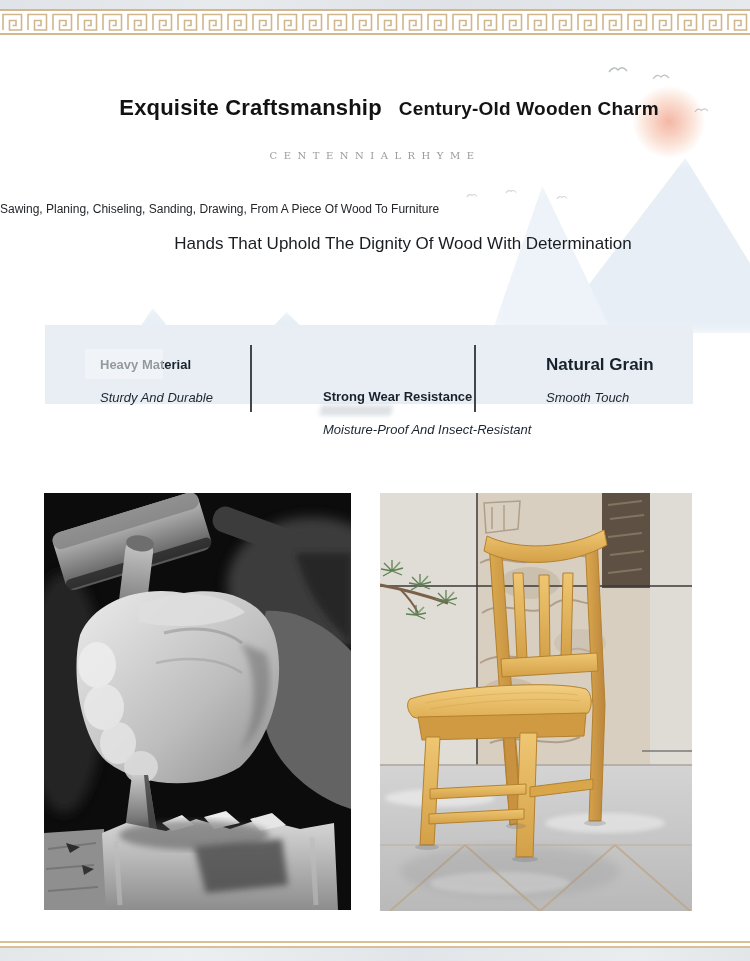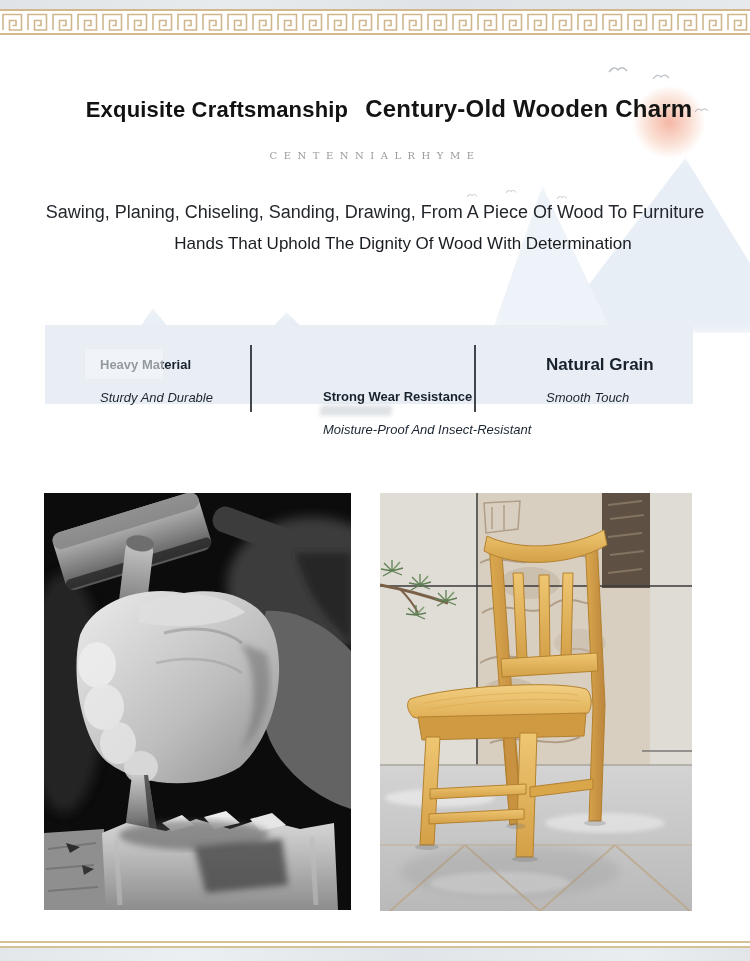--- a/index.html
+++ b/index.html
@@ -32,26 +32,26 @@
       clip-path:polygon(45% 0,100% 100%,0 100%);}
   .m4{left:205px;top:312px;width:170px;height:88px;background:#e6edf4;
       clip-path:polygon(48% 0,100% 100%,0 100%);}
   .sun-glow{position:absolute;left:633px;top:86px;width:72px;height:72px;border-radius:50%;
       background:radial-gradient(circle,rgba(233,110,75,0.50) 0%,rgba(238,140,95,0.25) 45%,rgba(238,140,95,0) 72%);}
   .bird{position:absolute;}
   
   .title-row{position:absolute;top:95px;left:0;width:750px;text-align:center;
       transform:translateX(14px);white-space:nowrap;z-index:2;}
   .title-main{font-size:22px;font-weight:700;color:#121212;letter-spacing:.2px;}
-  .title-sub{font-size:24px;font-weight:700;color:#141414;margin-left:17px;letter-spacing:.2px;}
+  .title-sub{font-size:19px;font-weight:700;color:#141414;margin-left:17px;letter-spacing:.2px;}
   .brand-caps{position:absolute;top:150px;left:0;width:750px;text-align:center;
       font-family:"DejaVu Serif",serif;font-size:10px;color:#9b9b9b;
       letter-spacing:6.5px;z-index:2;}
-  .line1{position:absolute;top:202px;left:0;width:750px;text-align:center;
-      font-size:18px;color:#23272b;z-index:2;}
+  .line1{position:absolute;top:202px;left:0;width:750px;text-align:left;
+      font-size:12px;color:#23272b;z-index:2;}
   .line2{position:absolute;top:234px;left:0;width:750px;text-align:center;
       font-size:17px;font-weight:500;color:#191d21;z-index:2;padding-left:28px;}
   
   .feature-box{position:absolute;top:325px;left:45px;width:648px;height:79px;
       background:#e9eef4;z-index:2;display:flex;}
   .f-col{box-sizing:border-box;display:flex;flex-direction:column;padding-top:32px;gap:18px;}
   .f-col1{width:205px;padding-left:55px;}
   .f-col2{width:224px;padding-left:73px;margin-top:32px;}
   .f-col3{width:219px;padding-left:72px;}
   .f-top{font-size:13px;font-weight:600;color:#18222d;line-height:15px;white-space:nowrap;}

